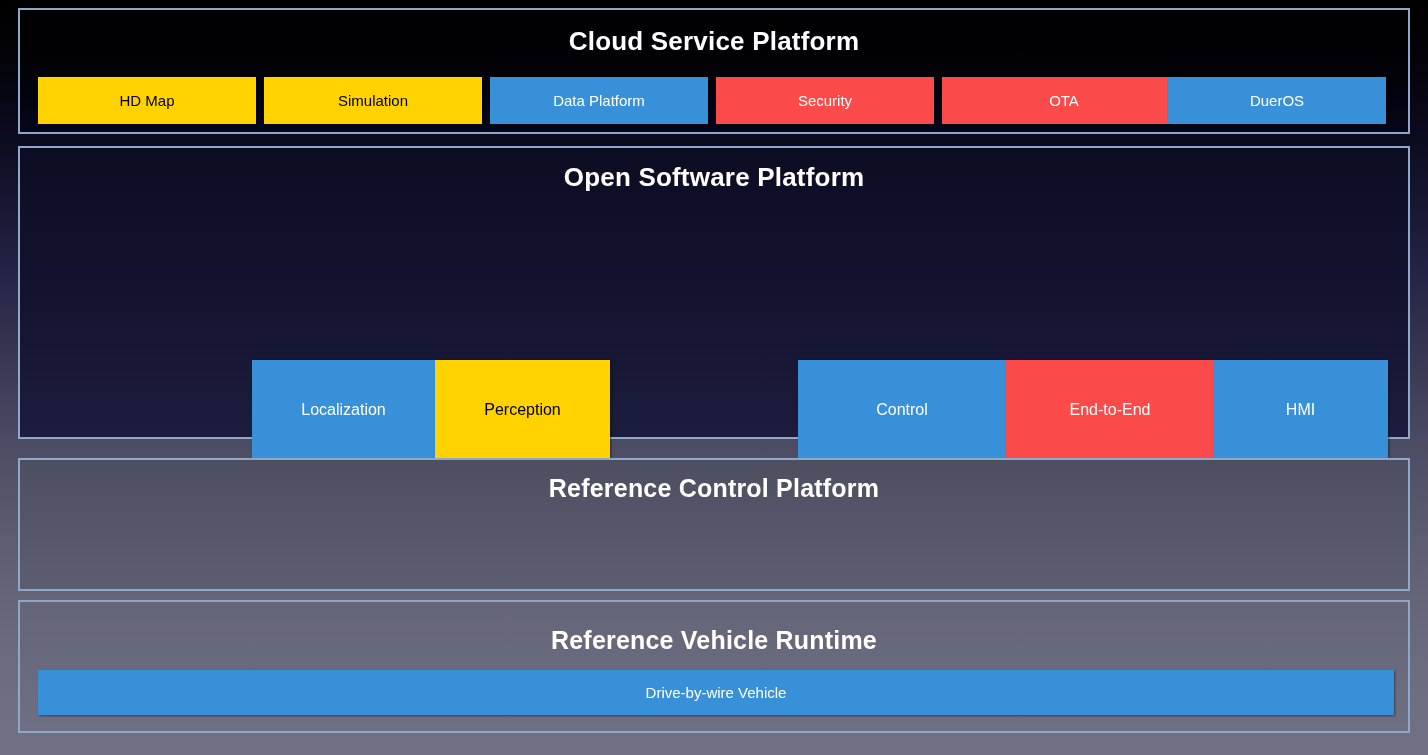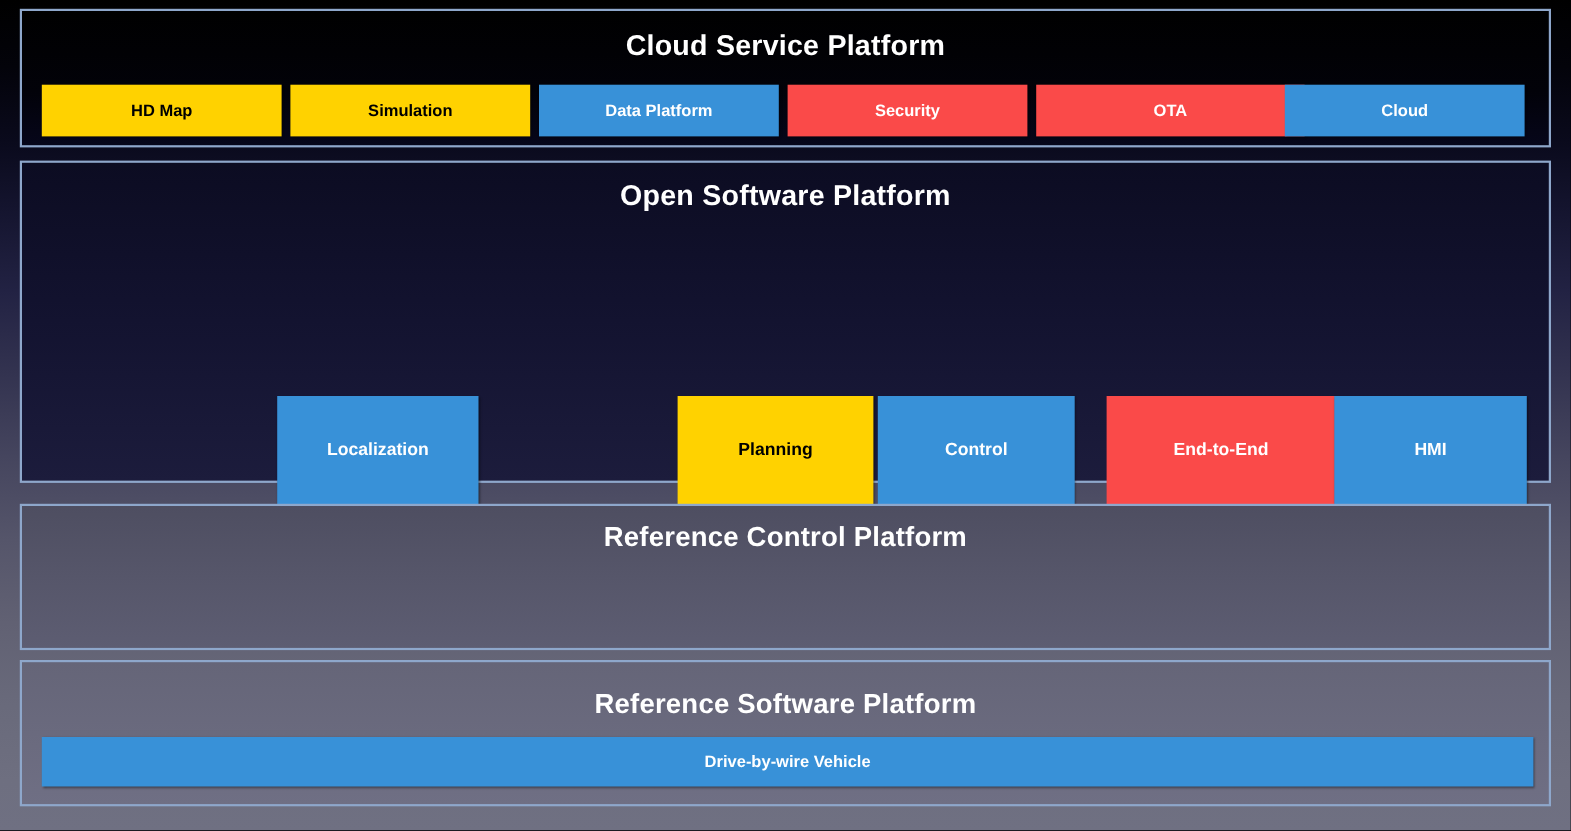--- a/index.html
+++ b/index.html
@@ -54,21 +54,21 @@
   .sec-vehicle  .sec-title { top: 24px; font-size: 25px; }
 
   
   .box {
     position: absolute;
     box-sizing: border-box;
     display: flex;
     align-items: center;
     justify-content: center;
     text-align: left;
-    font-weight: bold;
+    font-weight: normal;
     line-height: 1.15;
     box-shadow: 1px 1px 2px rgba(0,0,0,0.45);
   }
   .c-yellow { background: #ffd200; color: #000000; }
   .c-blue   { background: #3891d8; color: #ffffff; }
   .c-red    { background: #fa4a49; color: #ffffff; }
 
   
   .cloud-box { top: 67px; height: 47px; font-size: 15px; }
 
@@ -94,40 +94,40 @@
 <div id="stage">
 
   <div class="section sec-cloud">
     <div class="sec-title">Cloud Service Platform</div>
 
     <div class="box cloud-box c-yellow" style="left:18px;  width:218px;">HD Map</div>
     <div class="box cloud-box c-yellow" style="left:244px; width:218px;">Simulation</div>
     <div class="box cloud-box c-blue" style="left:470px; width:218px;">Data Platform</div>
     <div class="box cloud-box c-red" style="left:696px; width:218px;">Security</div>
     <div class="box cloud-box c-red" style="left:922px; width:244px;">OTA</div>
-    <div class="box cloud-box c-blue" style="left:1148px;width:218px;">Cloud</div>
+    <div class="box cloud-box c-blue" style="left:1148px;width:218px;">DuerOS</div>
   </div>
 
   <div class="section sec-software">
     <div class="sec-title">Open Software Platform</div>
 
     <div class="box sw-box c-blue" style="left:232px; width:183px;">Localization</div>
-    <div class="box sw-box c-yellow" style="left:596px; width:178px;">Planning</div>
-    <div class="box sw-box c-blue" style="left:778px; width:179px;">Control</div>
+    <div class="box sw-box c-yellow" style="left:415px; width:175px;">Perception</div>
+    <div class="box sw-box c-blue" style="left:778px; width:208px;">Control</div>
     <div class="box sw-box c-red" style="left:986px; width:208px;">End-to-End</div>
     <div class="box sw-box c-blue" style="left:1193px;width:175px;">HMI</div>
 
     <div class="box sw-bar sw-bar-runtime c-blue" style="left:18px; width:1356px;">Runtime Framework</div>
     <div class="box sw-bar sw-bar-rtos    c-blue" style="left:18px; width:1356px;">RTOS</div>
   </div>
 
   <div class="section sec-hardware">
     <div class="sec-title">Reference Control Platform</div>
 
   </div>
 
   <div class="section sec-vehicle">
-    <div class="sec-title">Reference Software Platform</div>
+    <div class="sec-title">Reference Vehicle Runtime</div>
 
     <div class="box veh-bar c-blue" style="left:18px; top:68px; width:1356px;">Drive-by-wire Vehicle</div>
   </div>
 
 </div>
 
 </body></html>

